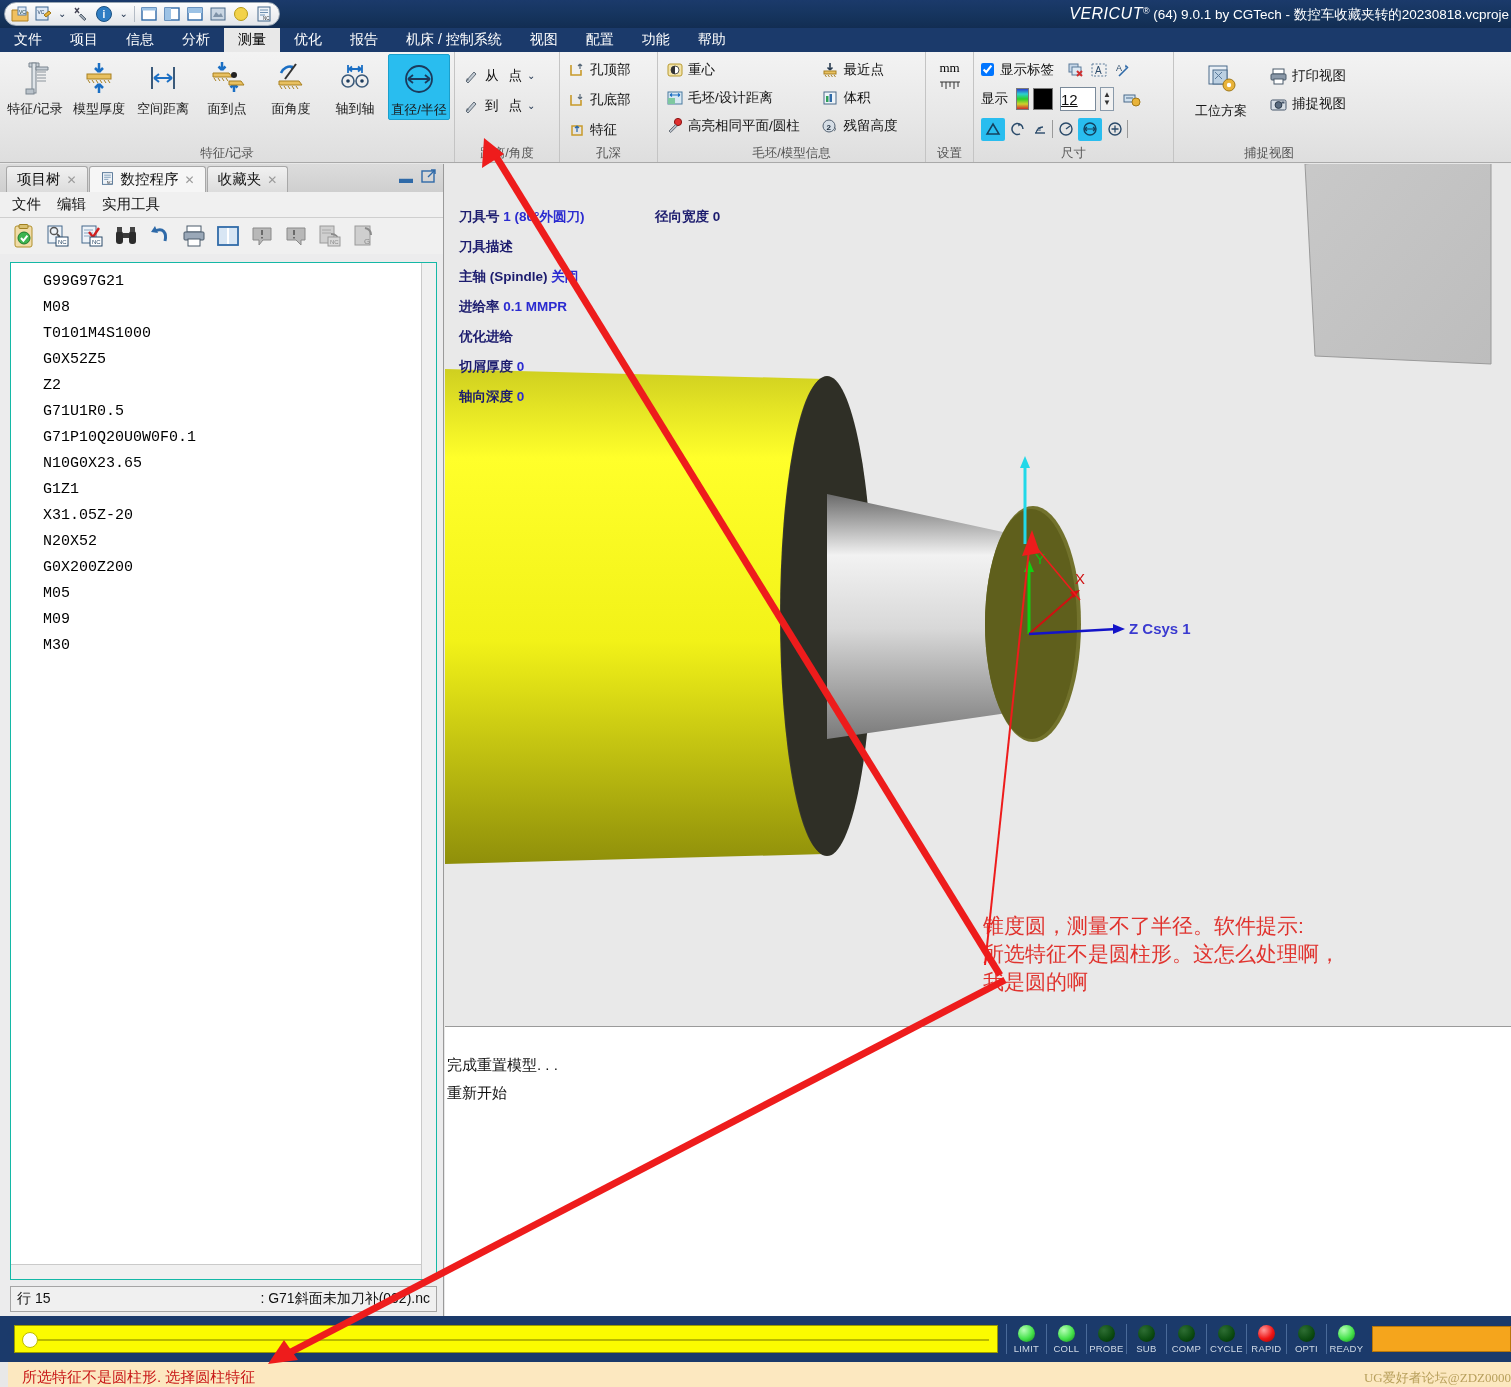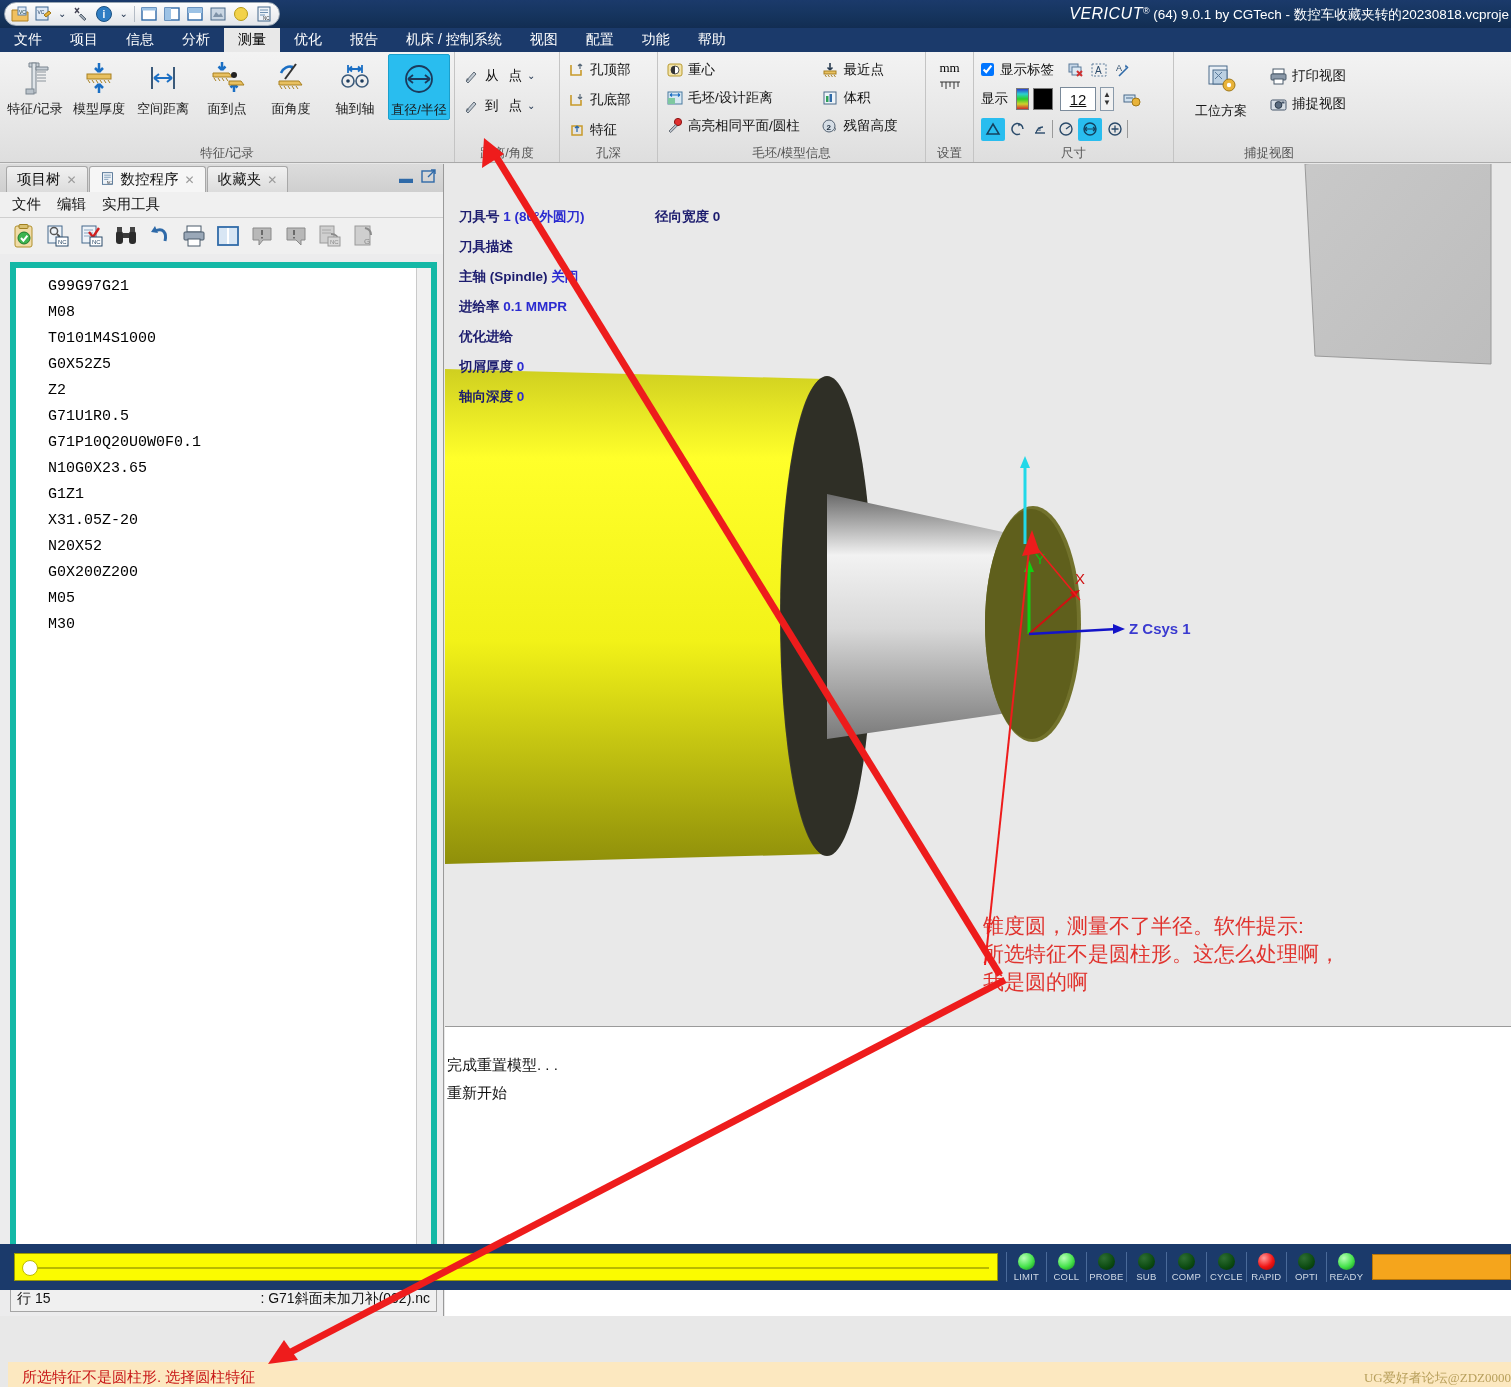--- a/index.html
+++ b/index.html
@@ -87,21 +87,21 @@
   .panel-right-btns { position: absolute; right: 6px; bottom: 4px; display: flex; gap: 8px; align-items: center; }
 
   .panelmenu { height: 26px; background: #f0f0f0; display: flex; align-items: center;
                gap: 16px; padding: 0 12px; font-size: 14.5px; color: #111;
                border-bottom: 1px solid #cfcfcf; }
   .panelbar { height: 36px; background: #f0f0f0; display: flex; align-items: center;
               gap: 6px; padding: 0 10px; }
   .pbi { width: 28px; height: 28px; display:flex; align-items:center; justify-content:center; }
   .code-area {
     position: absolute; left: 10px; top: 98px; right: 6px; bottom: 36px;
-    background: #fff; border: 6px solid #14b8a6; overflow: hidden;
+    background: #fff; border: 1px solid #14b8a6; overflow: hidden;
   }
   .code-list { padding: 6px 0 0 0; }
   .code-line { height: 26px; line-height: 26px; font-family: "Liberation Mono", monospace;
                font-size: 15px; color: #000; padding-left: 32px; position: relative; white-space: pre; }
   .vscroll { position: absolute; right: 0; top: 0; width: 15px; bottom: 0; background: #f0f0f0; border-left:1px solid #cacaca; }
   .hscroll { position: absolute; left: 0; right: 15px; bottom: 0; height: 15px; background: #f0f0f0; border-top:1px solid #cacaca; }
   .statusline {
     position: absolute; left: 10px; right: 6px; bottom: 4px; height: 26px;
     background: #f0f0f0; border: 1px solid #a5a5a5; display: flex; align-items: center;
     font-size: 14px; color: #111; padding: 0 6px;
@@ -132,21 +132,21 @@
   }
   .logtab { height: 30px; background: linear-gradient(180deg,#e6e6e6,#d6d6d6);
             display: flex; align-items: center; }
   .logtab .t { height: 28px; display: flex; align-items: center; gap: 8px;
                padding: 0 16px 0 10px; background: #f0f0f0; border-right: 1px solid #a8a8a8;
                font-size: 15px; color:#111; }
   .logbody { padding: 24px 2px 0 2px; font-size: 15px; color: #111; line-height: 28px; }
 
   
   .botbar {
-    position: absolute; left: 0; top: 1244px; width: 1511px; height: 46px;
+    position: absolute; left: 0; top: 1316px; width: 1511px; height: 46px;
     background: #1b3a6b; display: flex; align-items: center;
   }
   .progress-wrap {
     margin-left: 14px; width: 990px; height: 28px; background: #fbfb00;
     border: 1px solid #9a9a00; display: flex; align-items: center; position: relative;
   }
   .progress-line { position: absolute; left: 8px; right: 8px; top: 13px; height: 2px; background: #b9b900; }
   .progress-knob { position: absolute; left: 7px; top: 6px; width: 16px; height: 16px;
                    border-radius: 50%; background: #fff; border: 1px solid #bdbd00; }
   .leds { display: flex; align-items: center; margin-left: 8px; gap: 0; }
@@ -511,21 +511,21 @@
                 <text x="3" y="10" font-size="9" fill="#2a4a6a">A</text>
                 <path d="M6 15l9-9" stroke="#2f6aa8" stroke-width="1.6"></path>
                 <path d="M15 6l-3 .5 .5-3z" fill="#2f6aa8"></path>
               </svg>
           </span>
         </div>
         <div class="smallrow" style="height:30px;">
           <span>显示</span>
           <span style="display:inline-block;width:13px;height:22px;background:linear-gradient(180deg,#2b3fd0,#2bd0d0,#2bd02b,#d0d02b,#d02b2b);border:1px solid #7a7a7a;margin-left:4px;"></span>
           <span style="display:inline-block;width:20px;height:22px;background:#000;border:1px solid #7a7a7a;"></span>
-          <span style="display:inline-flex;align-items:center;justify-content:center;width:36px;height:24px;background:#fff;border:1px solid #7a8a9a;font-size:15px;margin-left:3px;text-decoration:underline;">
+          <span style="display:inline-flex;align-items:center;width:36px;height:24px;background:#fff;border:1px solid #7a8a9a;font-size:15px;margin-left:3px;text-decoration:underline;">
             <span>12</span>
           </span>
           <span style="display:inline-flex;flex-direction:column;font-size:8px;line-height:8px;color:#333;border:1px solid #8a9aaa;background:#f2f2f2;height:24px;justify-content:center;padding:0 2px;">
             <span>▲</span>
               <span>▼</span>
           </span>
           <span class="si" style="margin-left:4px;">
             <svg width="19" height="19" viewBox="0 0 19 19">
                 <rect x="2" y="5" width="11" height="7" fill="#cfe0ee" stroke="#4a6a8a"></rect>
                 <path d="M4 8h7" stroke="#4a6a8a"></path>
@@ -750,20 +750,21 @@
         <div class="code-line">G0X52Z5</div>
         <div class="code-line">Z2</div>
         <div class="code-line">G71U1R0.5</div>
         <div class="code-line">G71P10Q20U0W0F0.1</div>
         <div class="code-line">N10G0X23.65</div>
         <div class="code-line">G1Z1</div>
         <div class="code-line">X31.05Z-20</div>
         <div class="code-line">N20X52</div>
         <div class="code-line">G0X200Z200</div>
         <div class="code-line">M05</div>
+        <div class="code-line">M09</div>
         <div class="code-line">M30</div>
       </div>
       <div class="vscroll"></div>
       <div class="hscroll"></div>
     </div>
 
     <div class="statusline">
       <span>行 15</span>
       <span class="right">: G71斜面未加刀补(002).nc</span>
     </div>

